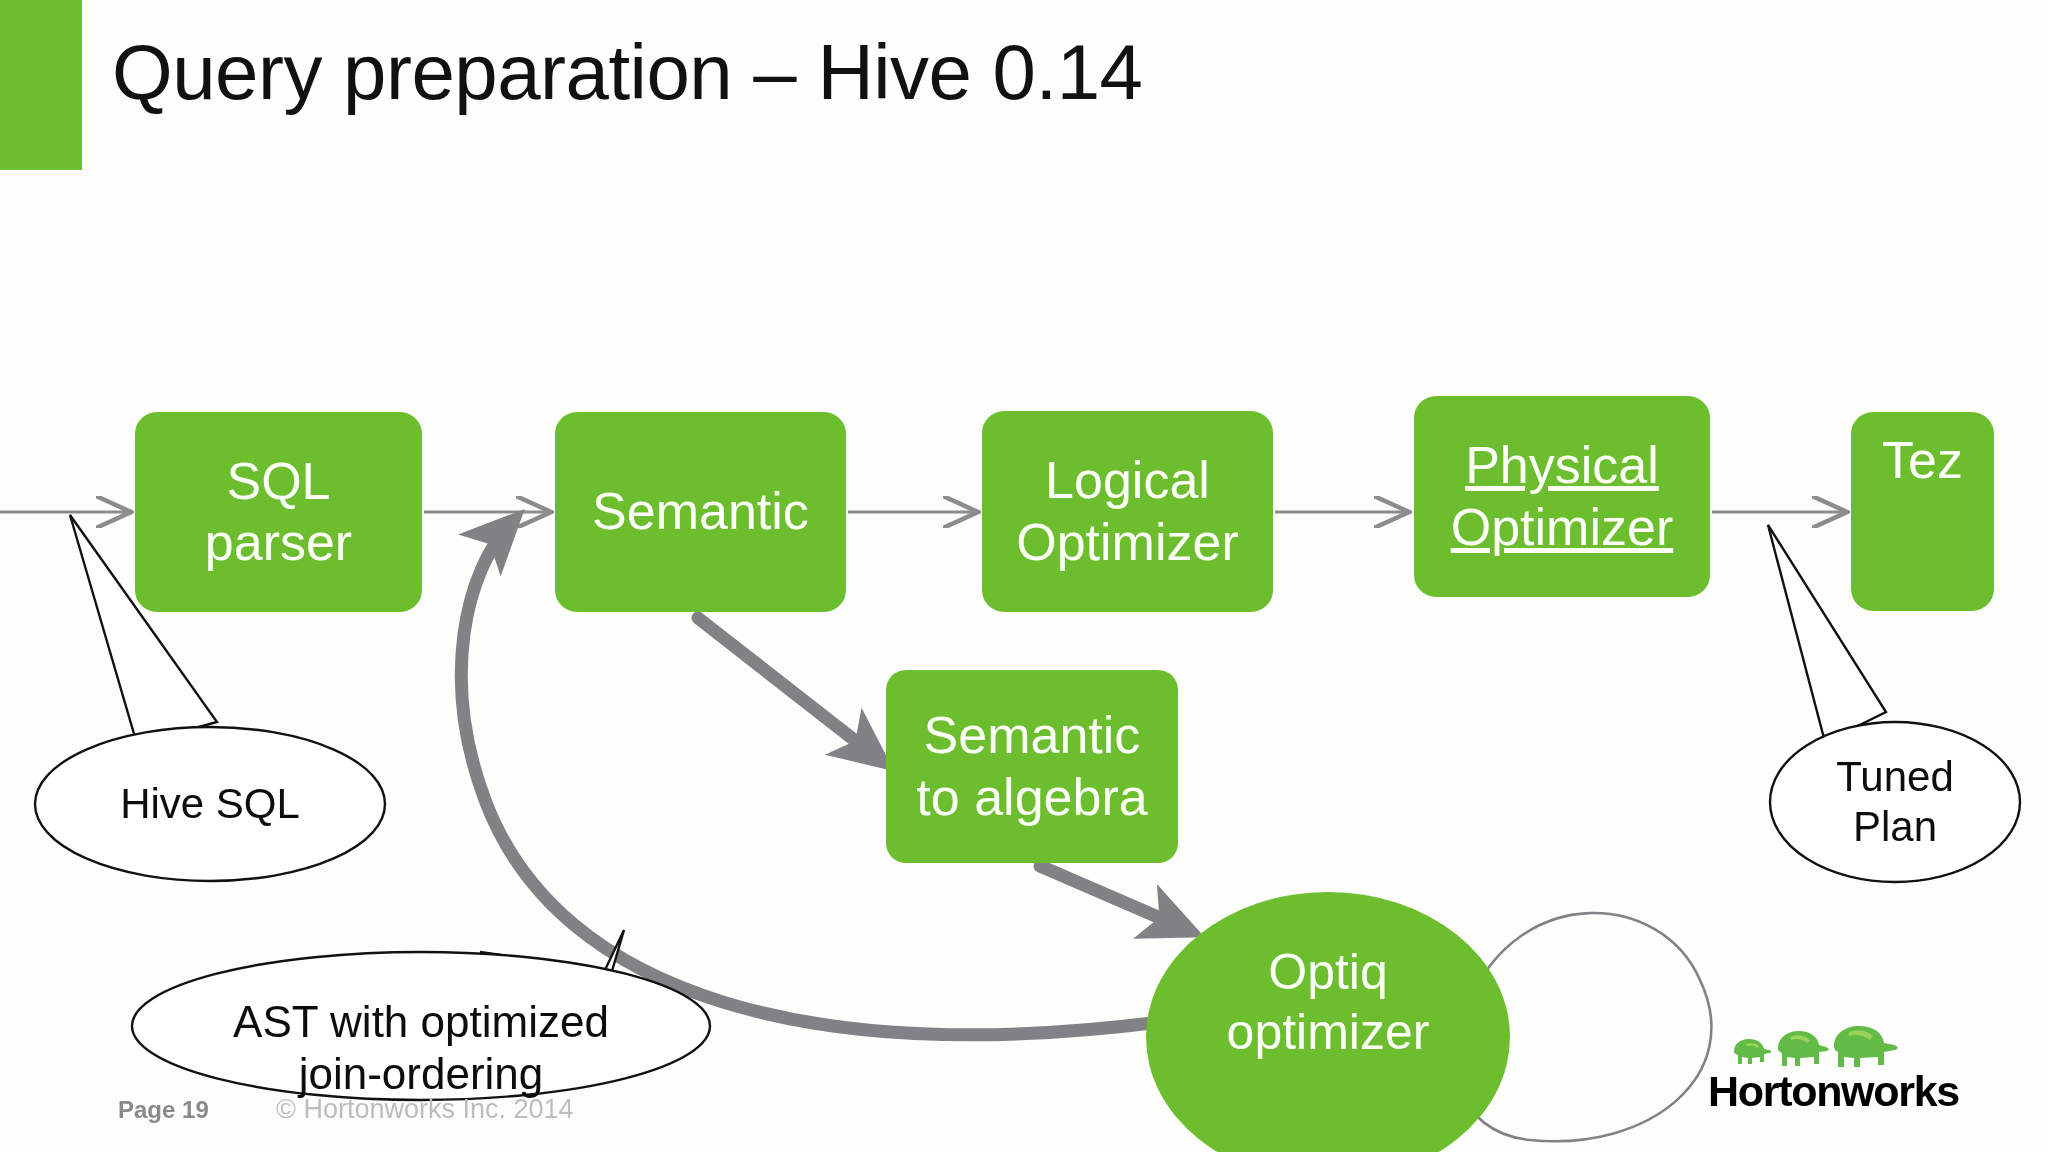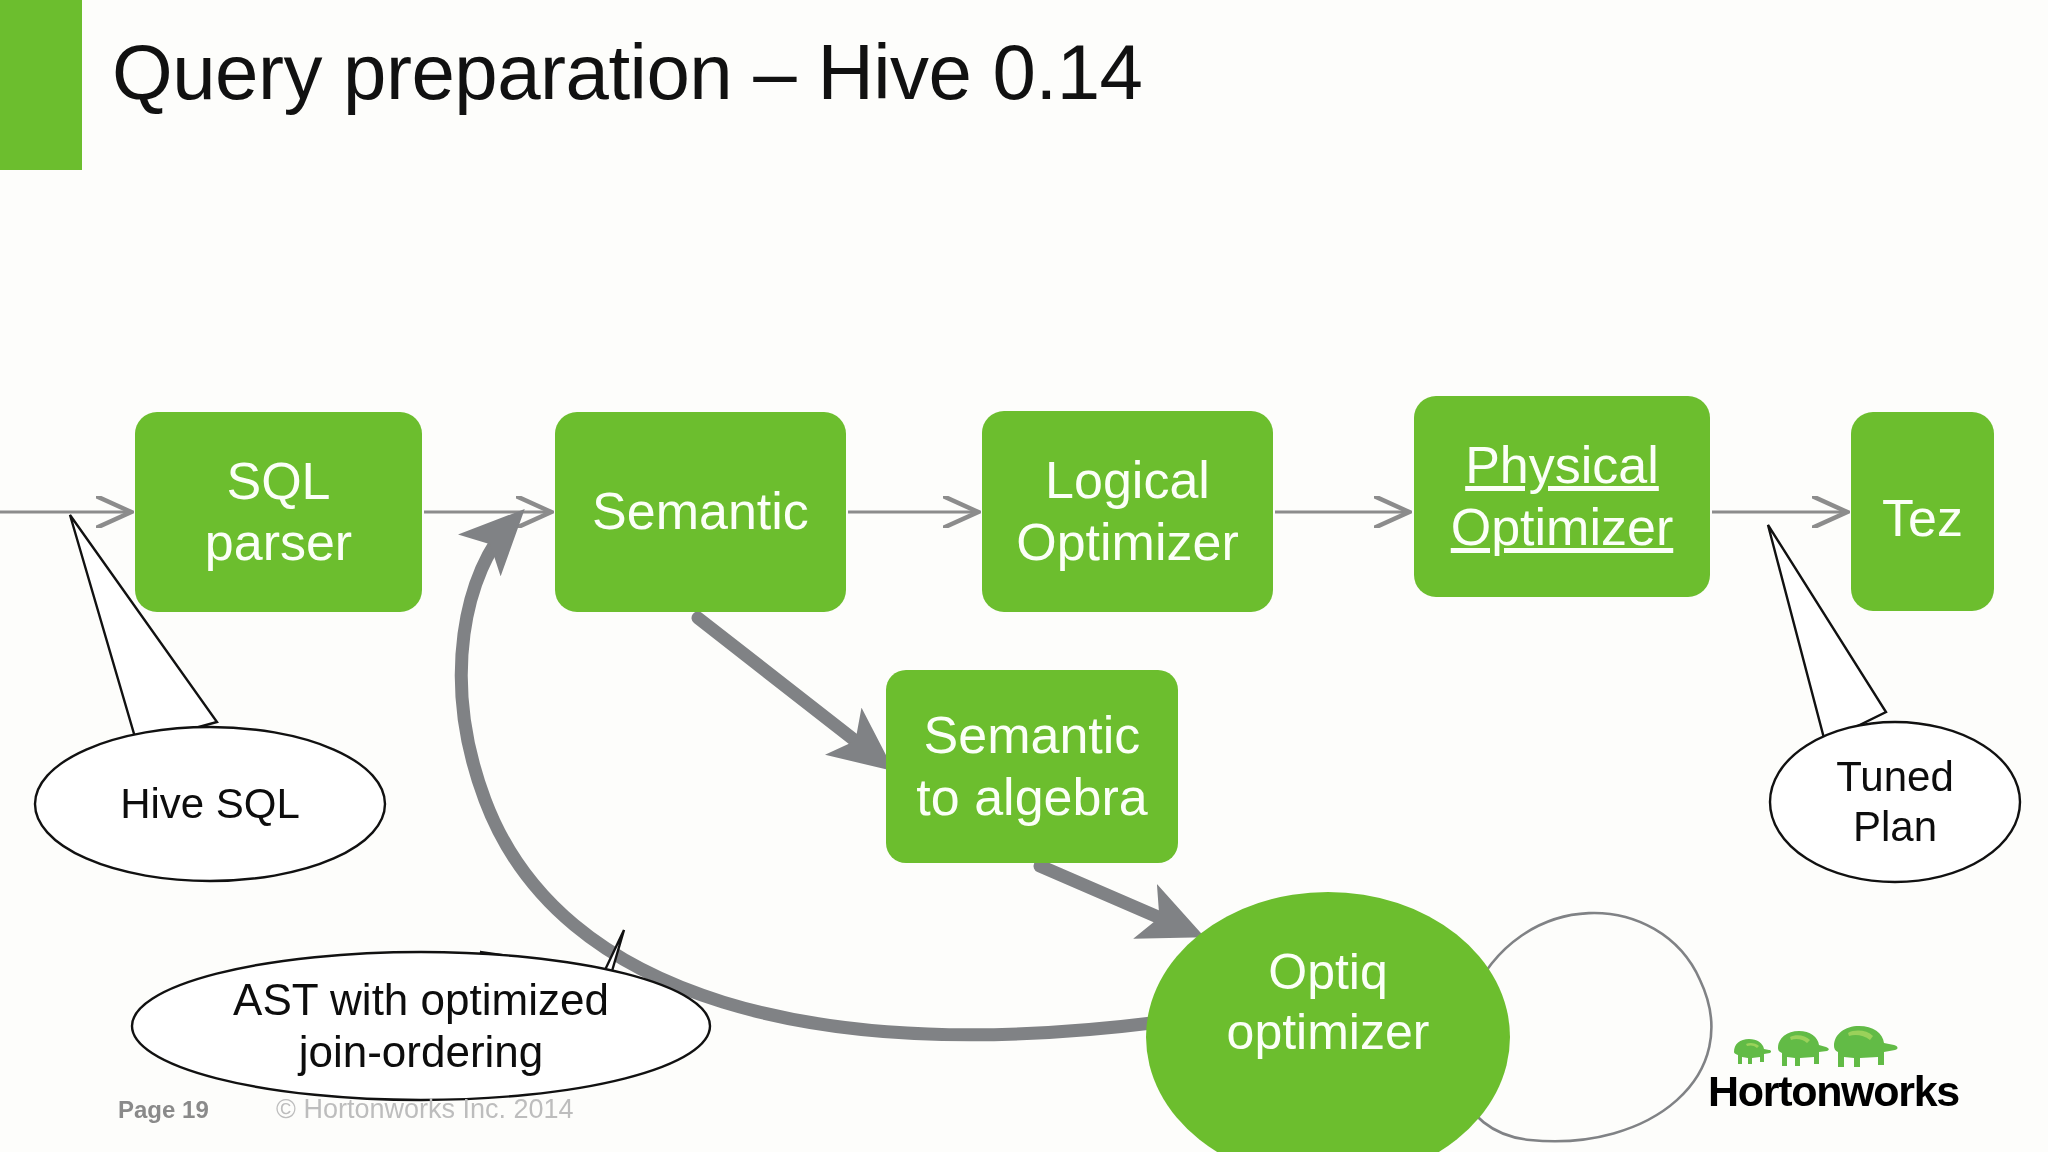--- a/index.html
+++ b/index.html
@@ -52,21 +52,21 @@
     align-items: center;
     justify-content: center;
     text-align: center;
     font-size: 52px;
     line-height: 1.18;
     font-weight: 400;
     box-sizing: border-box;
     padding: 4px 10px;
   }
   .proc-box.top-align {
-    align-items: center;
+    align-items: flex-start;
     padding-top: 18px;
   }
 
   #box-sql-parser      { left: 135px;  top: 412px; width: 287px; height: 200px; }
   #box-semantic        { left: 555px;  top: 412px; width: 291px; height: 200px; }
   #box-logical         { left: 982px;  top: 411px; width: 291px; height: 201px; }
   #box-physical        { left: 1414px; top: 396px; width: 296px; height: 201px; text-decoration: underline; }
   #box-tez             { left: 1851px; top: 412px; width: 143px; height: 199px; }
   #box-translate       { left: 886px;  top: 670px; width: 292px; height: 193px; border-radius: 20px; }
 
@@ -106,20 +106,21 @@
   }
   #callout-tuned-plan {
     left: 1770px; top: 722px;
     width: 250px; height: 160px;
     font-size: 42px;
   }
   #callout-ast {
     left: 132px; top: 952px;
     width: 578px; height: 148px;
     font-size: 44px;
+    align-items: flex-end;
   }
 
   
   #page-number {
     position: absolute;
     left: 118px; top: 1096px;
     font-size: 24px;
     font-weight: bold;
     color: #8a8a8a;
   }

